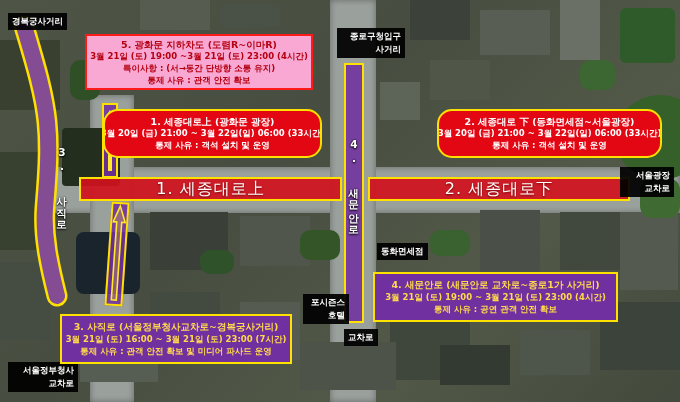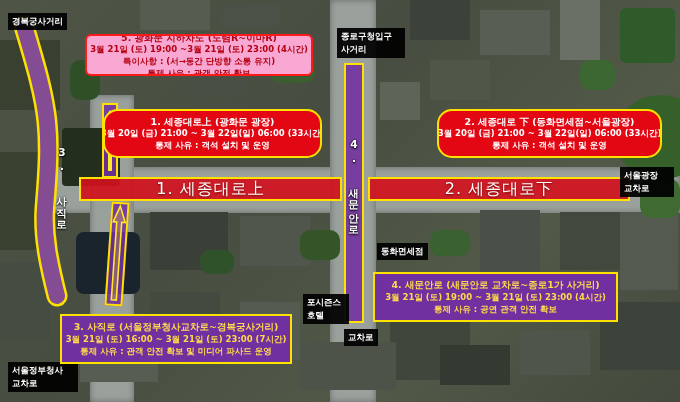--- a/index.html
+++ b/index.html
@@ -22,21 +22,21 @@
   }
   .vlabel{
     position:absolute;z-index:4;color:#fff;font-weight:bold;font-size:10.5px;
     writing-mode:vertical-rl;text-orientation:upright;letter-spacing:2px;
     text-shadow:0 0 2px #000,0 1px 2px #000;white-space:nowrap;
   }
   
   .plabel{
     position:absolute;background:rgba(0,0,0,.93);color:#fff;z-index:6;
     font-size:8.5px;font-weight:bold;line-height:1.5;padding:2px 4px;
-    text-align:left;white-space:pre-line;
+    text-align:right;white-space:pre-line;
   }
   
   .lbox{
     position:absolute;border:2px solid #ffe100;box-sizing:border-box;z-index:7;
     display:flex;flex-direction:column;align-items:center;justify-content:center;
     text-align:center;font-weight:bold;line-height:1.4;white-space:nowrap;overflow:hidden;
   }
   .lbox .l0{font-size:9.5px;}
   .lbox .ln{font-size:8.5px;}
   .lbox-red{background:#e30613;color:#ffffff;border-color:#ffe100;border-radius:15px;}
@@ -129,21 +129,21 @@
   <div class="plabel" style="left:610px;top:121px;">서울광장</div>
   <div class="plabel" style="left:620px;top:167px;width:46px;">서울광장
 교차로</div>
   <div class="plabel" style="left:377px;top:243px;">동화면세점</div>
   <div class="plabel" style="left:303px;top:294px;width:38px;">포시즌스
 호텔</div>
   <div class="plabel" style="left:344px;top:329px;">교차로</div>
   <div class="plabel" style="left:8px;top:362px;width:62px;">서울정부청사
 교차로</div>
 
-  <div class="lbox lbox-pink" style="left:85px;top:34px;width:228px;height:42px;border-radius:6px;">
+  <div class="lbox lbox-pink" style="left:85px;top:34px;width:228px;height:56px;">
     <div class="l0">5. 광화문 지하차도 (도렴R~이마R)</div>
     <div class="ln">3월 21일 (토) 19:00 ~3월 21일 (토) 23:00 (4시간)</div>
     <div class="ln">특이사항 : (서→동간 단방향 소통 유지)</div>
     <div class="ln">통제 사유 : 관객 안전 확보</div>
   </div>
 
   <div class="lbox lbox-red" style="left:103px;top:109px;width:219px;height:49px;">
     <div class="l0">1. 세종대로上 (광화문 광장)</div>
     <div class="ln">3월 20일 (금) 21:00 ~ 3월 22일(일) 06:00 (33시간)</div>
     <div class="ln">통제 사유 : 객석 설치 및 운영</div>

